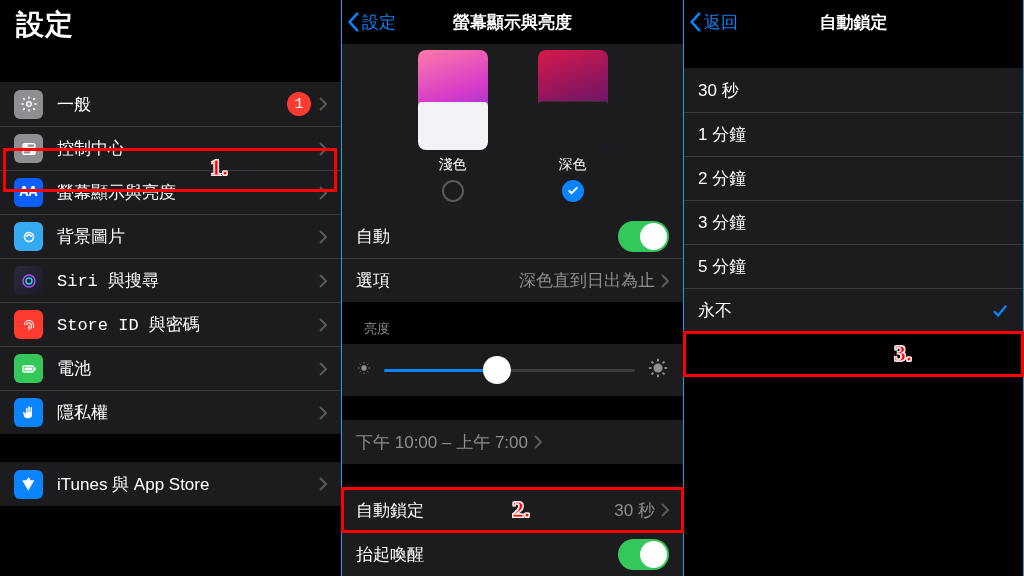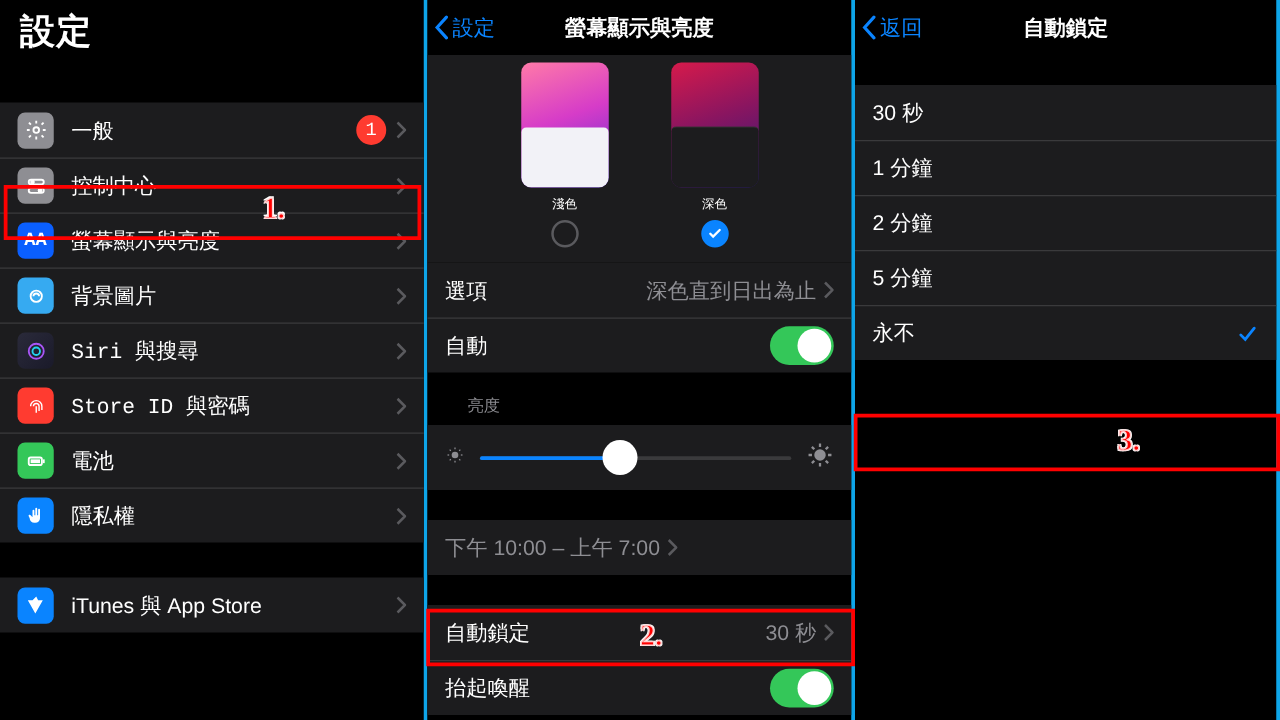--- a/index.html
+++ b/index.html
@@ -1,18 +1,18 @@
 <!DOCTYPE html>
 <html><head>
 <meta charset="utf-8">
 <style>
   * { margin: 0; padding: 0; box-sizing: border-box; }
   html, body { width: 1024px; height: 576px; background: #000; font-family: -apple-system, "Helvetica Neue", Arial, sans-serif; color: #fff; overflow: hidden; }
   .panels { display: flex; width: 1024px; height: 576px; }
-  .panel { position: relative; height: 576px; background: #000; border-right: 3px solid #0ea5e9; }
+  .panel { position: relative; height: 576px; background: #000; border-right: 1px solid #0ea5e9; }
   .p1 { width: 342px; }
   .p2 { width: 342px; }
   .p3 { width: 340px; }
 
   
   .big-title { font-size: 28px; font-weight: 700; padding: 6px 16px 18px; letter-spacing: 1px; }
 
   
   .hdr { position: relative; height: 44px; display: flex; align-items: center; justify-content: center; font-size: 17px; font-weight: 600; }
   .hdr .back { position: absolute; left: 4px; top: 0; height: 44px; display: flex; align-items: center; color: #0a84ff; font-size: 17px; font-weight: 400; }
@@ -50,31 +50,31 @@
   .stepnum { position: absolute; font-family: Georgia, "Times New Roman", serif; font-weight: 700; font-size: 24px; color: #ff0000; -webkit-text-stroke: 1px #ffd0d0; z-index: 60; pointer-events:none; text-shadow: 1px 1px 0 #fff, -1px 1px 0 #fff, 1px -1px 0 #fff, -1px -1px 0 #fff;}
 
   
   .appearance { display: flex; justify-content: center; gap: 50px; padding: 6px 0 12px; background:#1c1c1e;}
   .ap-col { display: flex; flex-direction: column; align-items: center; }
   .thumb { width: 70px; height: 100px; border-radius: 8px; margin-bottom: 6px; overflow:hidden; position:relative;}
   .thumb-light { background: linear-gradient(160deg,#ff7aa8 0%, #d63cc8 45%, #5b2bd4 100%); }
   .thumb-light::after{content:"";position:absolute;bottom:0;left:0;right:0;height:48px;background:#f2f2f7;border-radius:4px 4px 0 0;}
   .thumb-dark  { background: linear-gradient(160deg,#d61a4b 0%, #8a1560 45%, #2a1a7a 100%); }
   .thumb-dark::after{content:"";position:absolute;bottom:0;left:0;right:0;height:48px;background:#1c1c1e;border-radius:4px 4px 0 0;border-top:1px solid #333;}
-  .ap-name { font-size: 10px; color:#fff; margin-bottom:6px;}
+  .ap-name { font-size: 14px; color:#fff; margin-bottom:6px;}
   .radio { width: 22px; height: 22px; border-radius: 50%; border: 2px solid #5a5a5e; display:flex;align-items:center;justify-content:center;}
   .radio.checked { background:#0a84ff; border-color:#0a84ff;}
   .radio.checked svg{width:12px;height:12px;}
 
   
   .toggle { width: 51px; height: 31px; border-radius: 16px; background: #34c759; position: relative; }
   .toggle::after { content:""; position:absolute; right:2px; top:2px; width:27px; height:27px; border-radius:50%; background:#fff;}
 
   
-  .sect-label { font-size: 13px; color: #8e8e93; padding: 18px 4px 6px; margin-left: 28px; }
+  .sect-label { font-size: 13px; color: #8e8e93; padding: 18px 22px 6px; }
 
   
   .bright-row { display:flex; align-items:center; height:52px; padding:0 14px; background:#1c1c1e;}
   .sun-sm, .sun-lg { color:#8e8e93; }
   .sun-sm svg{width:16px;height:16px;} .sun-lg svg{width:22px;height:22px;}
   .slider { flex:1; height:28px; margin:0 12px; position:relative;}
   .track { position:absolute; left:0; right:0; top:13px; height:3px; background:#3a3a3c; border-radius:2px;}
   .track-fill { position:absolute; left:0; top:13px; height:3px; background:#0a84ff; border-radius:2px;}
   .knob { position:absolute; top:0; width:28px; height:28px; border-radius:50%; background:#fff; transform:translateX(-50%);}
 
@@ -255,31 +255,31 @@
         <div class="radio checked">
           <svg viewBox="0 0 16 16">
               <path d="M3 8l3 3 7-7" fill="none" stroke="#fff" stroke-width="2.5" stroke-linecap="round"></path>
             </svg>
         </div>
       </div>
     </div>
 
     <div class="group" style="margin-top:0;">
       <div class="row">
+        <div class="label">自動</div>
+        <div class="toggle"></div>
+      </div>
+      <div class="row">
         <div class="label">選項</div>
         <div class="value">深色直到日出為止</div>
         <div class="chev">
             <svg viewBox="0 0 8 14">
               <path d="M1 1l6 6-6 6" fill="none" stroke="currentColor" stroke-width="2"></path>
             </svg>
           </div>
-      </div>
-      <div class="row">
-        <div class="label">自動</div>
-        <div class="toggle"></div>
       </div>
     </div>
 
     <div class="sect-label">亮度</div>
     <div class="bright-row">
       <span class="sun-sm"><svg viewBox="0 0 24 24" fill="currentColor">
             <circle cx="12" cy="12" r="4"></circle>
             <g stroke="currentColor" stroke-width="1.5">
               <line x1="12" y1="3" x2="12" y2="5"></line>
               <line x1="12" y1="19" x2="12" y2="21"></line>
@@ -357,20 +357,23 @@
       <div class="row">
         <div class="label">30 秒</div>
       </div>
       <div class="row">
         <div class="label">1 分鐘</div>
       </div>
       <div class="row">
         <div class="label">2 分鐘</div>
       </div>
       <div class="row">
+        <div class="label">3 分鐘</div>
+      </div>
+      <div class="row">
         <div class="label">5 分鐘</div>
       </div>
       <div class="row" id="row-never">
         <div class="label">永不</div>
         <div class="check">
           <svg viewBox="0 0 20 20">
               <path d="M4 11l4 4 8-10" fill="none" stroke="currentColor" stroke-width="2.5" stroke-linecap="round"></path>
             </svg>
         </div>
       </div>

